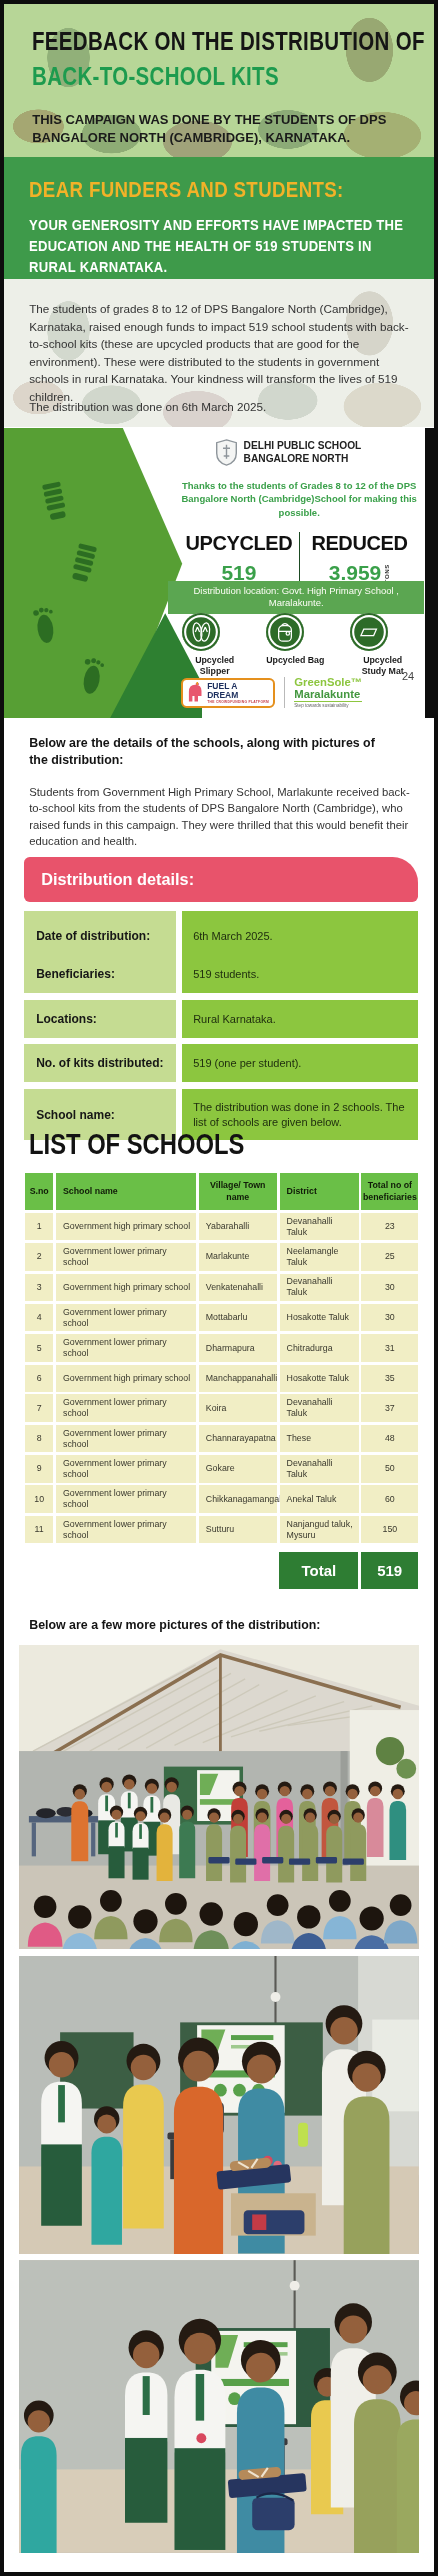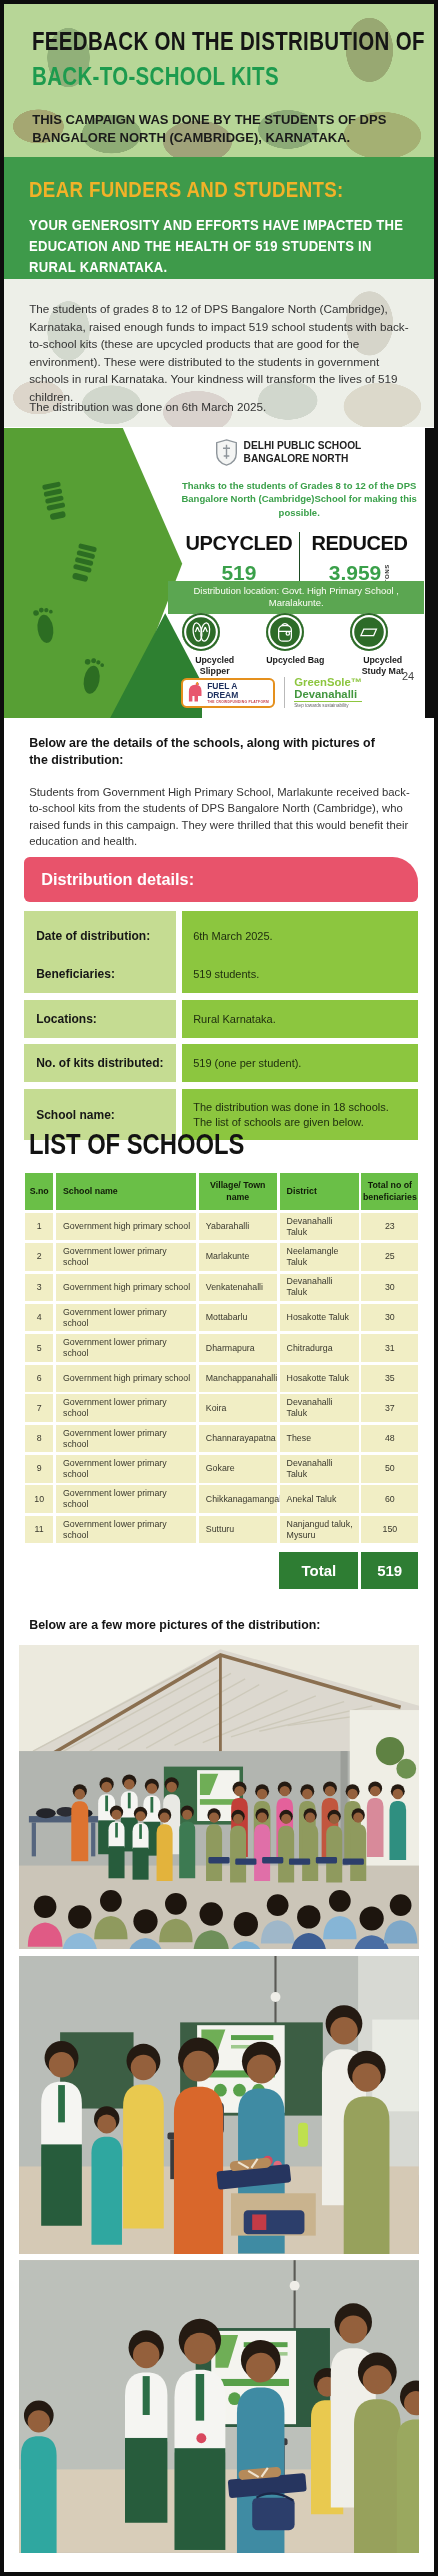--- a/index.html
+++ b/index.html
@@ -215,21 +215,21 @@
         <rect x="15" y="0" width="2" height="4" fill="#e8a21d"></rect>
       </svg>
       <div>
         <div class="fuel-text"><span>FUEL A</span><br><span>DREAM</span></div>
         <div class="fuel-tag">THE CROWDFUNDING PLATFORM</div>
       </div>
     </div>
     <div class="logo-div"></div>
     <div>
       <div class="gs-1">GreenSole™</div>
-      <div class="gs-2">Devanahalli</div>
+      <div class="gs-2">Maralakunte</div>
       <div class="gs-tag">Step towards sustainability</div>
     </div>
   </div>
   <div class="pageno">24</div>
 </div>
 
 <div class="sec" id="sec-dtext">
   <div class="d-head">Below are the details of the schools, along with pictures of the distribution:</div>
   <div class="d-para">Students from Government High Primary School, Marlakunte received back-to-school kits from the students of DPS Bangalore North (Cambridge), who raised funds in this campaign. They were thrilled that this would benefit their education and health.</div>
 </div>
@@ -249,21 +249,21 @@
   <div class="dd-row" style="top:143px;height:38px">
     <div class="dd-label">Locations:</div>
     <div class="dd-value">Rural Karnataka.</div>
   </div>
   <div class="dd-row" style="top:187px;height:38px">
     <div class="dd-label">No. of kits distributed:</div>
     <div class="dd-value">519 (one per student).</div>
   </div>
   <div class="dd-row" style="top:232px;height:51px">
     <div class="dd-label">School name:</div>
-    <div class="dd-value">The distribution was done in 18 schools. The list of schools are given below.</div>
+    <div class="dd-value">The distribution was done in 2 schools. The list of schools are given below.</div>
   </div>
 </div>
 
 <div class="sec" id="sec-list">
   <div class="cond list-title">LIST OF SCHOOLS</div>
   <div class="tbl">
     <div class="th">S.no</div>
     <div class="th left">School name</div>
     <div class="th">Village/ Town name</div>
     <div class="th left">District</div>

